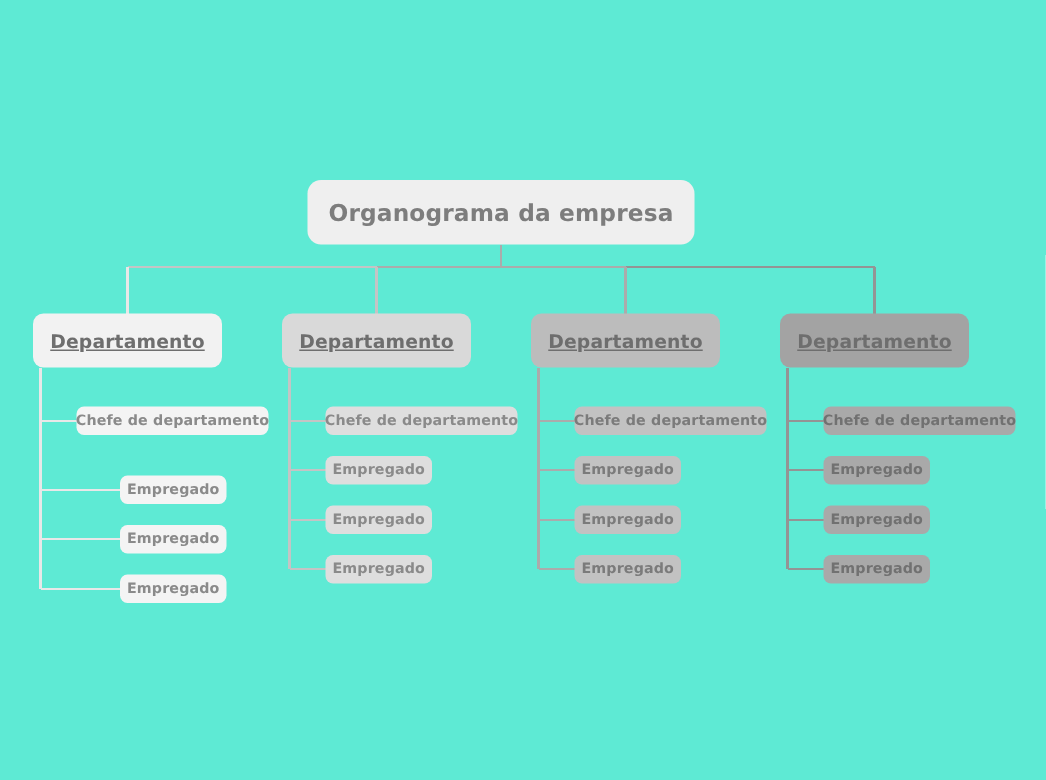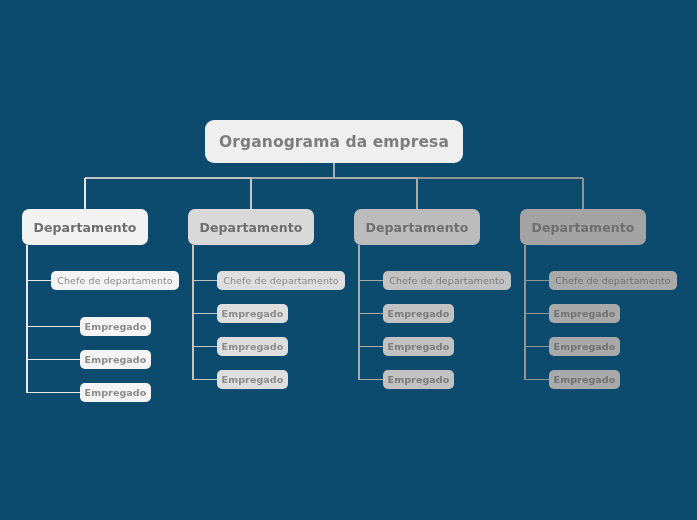--- a/index.html
+++ b/index.html
@@ -12,21 +12,21 @@
     width: 697px;
     height: 520px;
     overflow: hidden;
     font-family: "DejaVu Sans", "Liberation Sans", sans-serif;
   }
 
   #chart-canvas {
     position: relative;
     width: 697px;
     height: 520px;
-    background: #0c4a6e;
+    background: #5eead4;
   }
 
   
   #connector-layer {
     position: absolute;
     left: 0;
     top: 0;
     width: 697px;
     height: 520px;
     z-index: 1;
@@ -50,26 +50,27 @@
     border-radius: 9px;
     font-size: 15.5px;
     font-weight: bold;
     color: #7d7d7d;
   }
 
   .node-dept {
     font-size: 12.5px;
     font-weight: bold;
     color: #6e6e6e;
+    text-decoration: underline;
   }
 
   .node-chefe {
     border-radius: 5px;
     font-size: 9.5px;
-    font-weight: normal;
+    font-weight: bold;
     color: #8a8a8a;
   }
 
   .node-emp {
     border-radius: 5px;
     font-size: 9.5px;
     font-weight: bold;
     color: #8a8a8a;
   }
 

